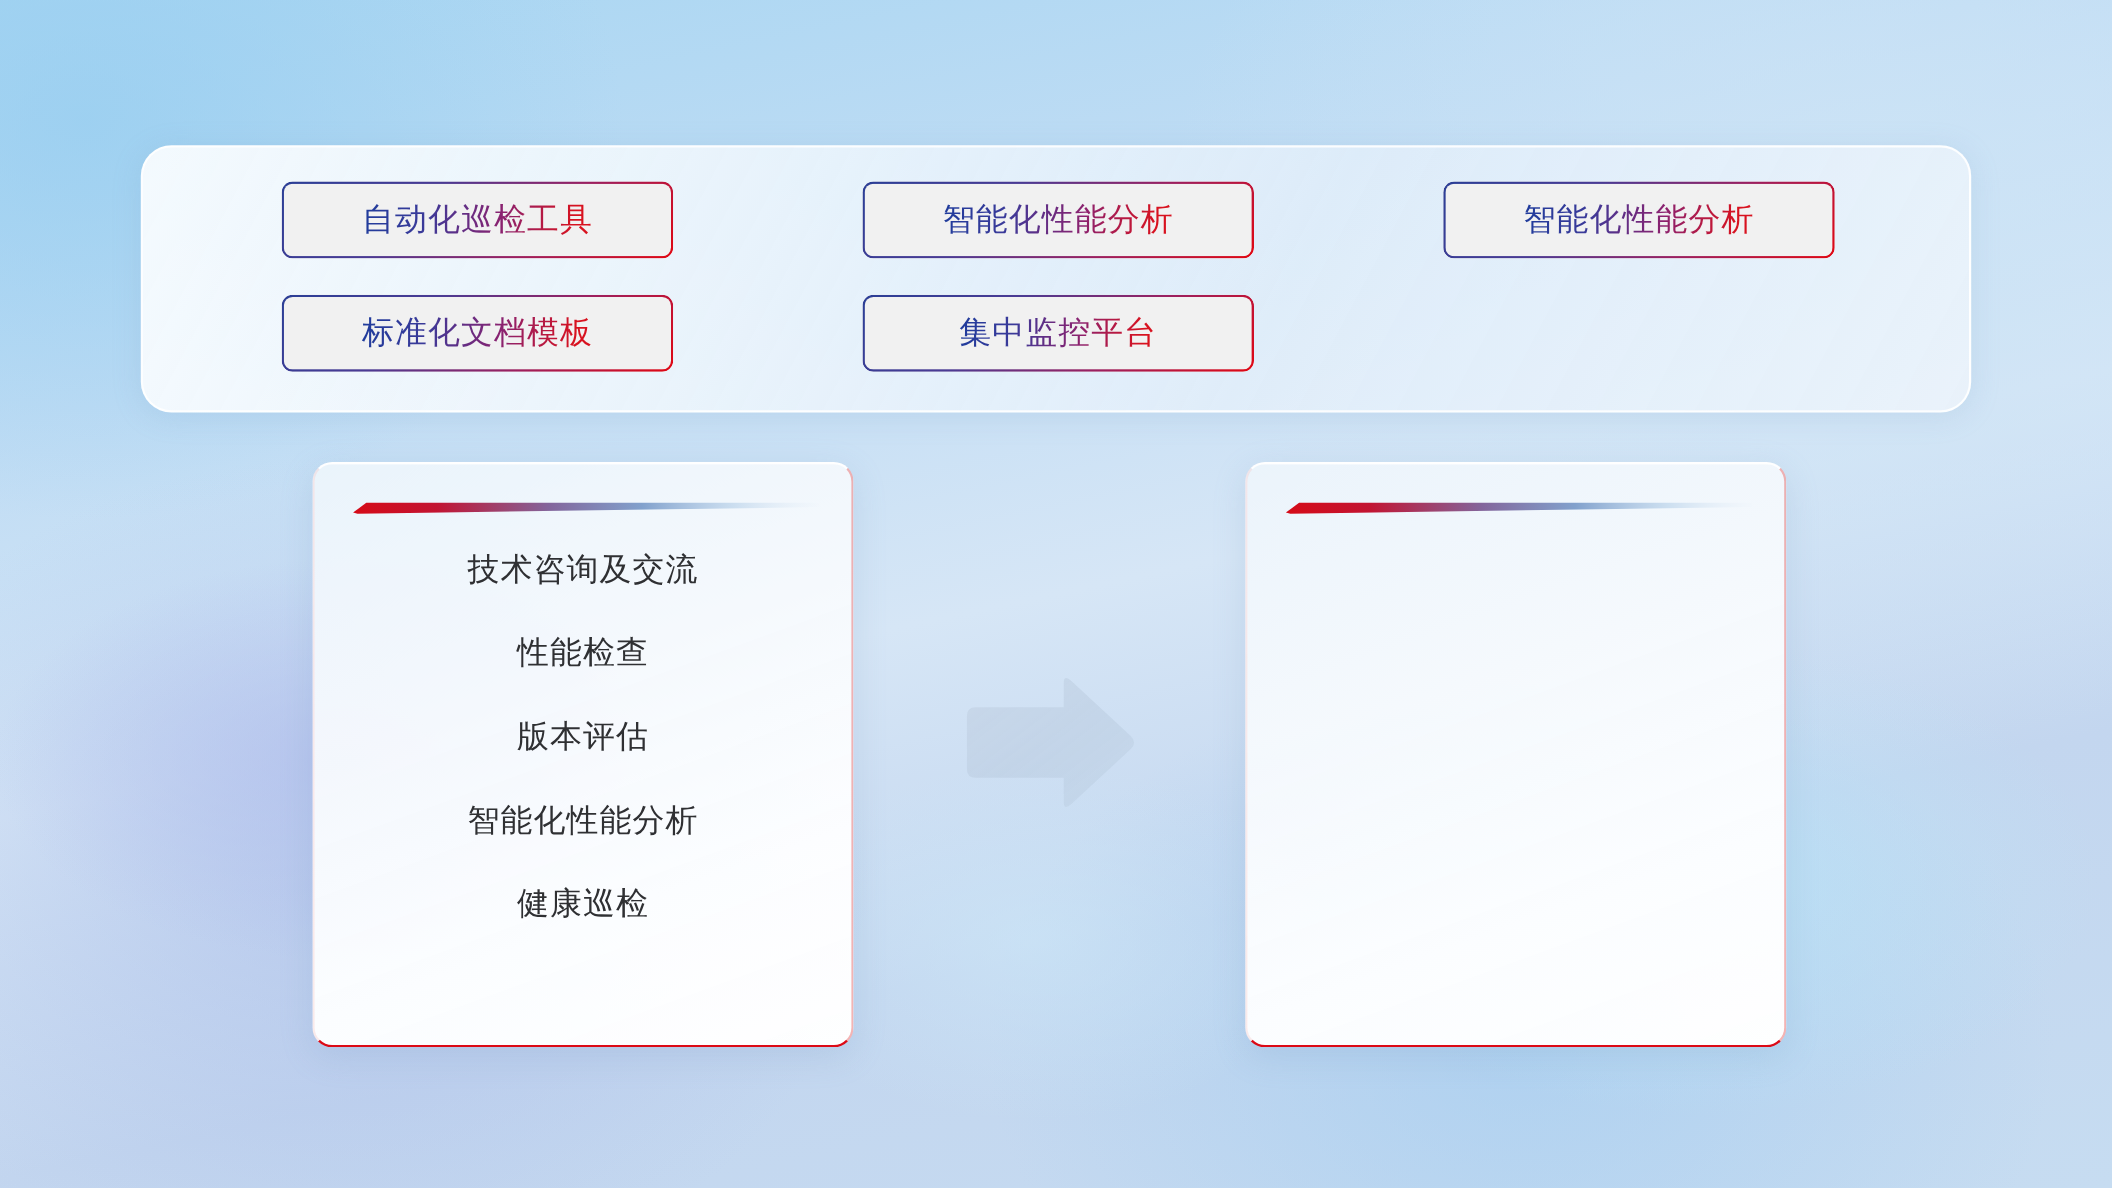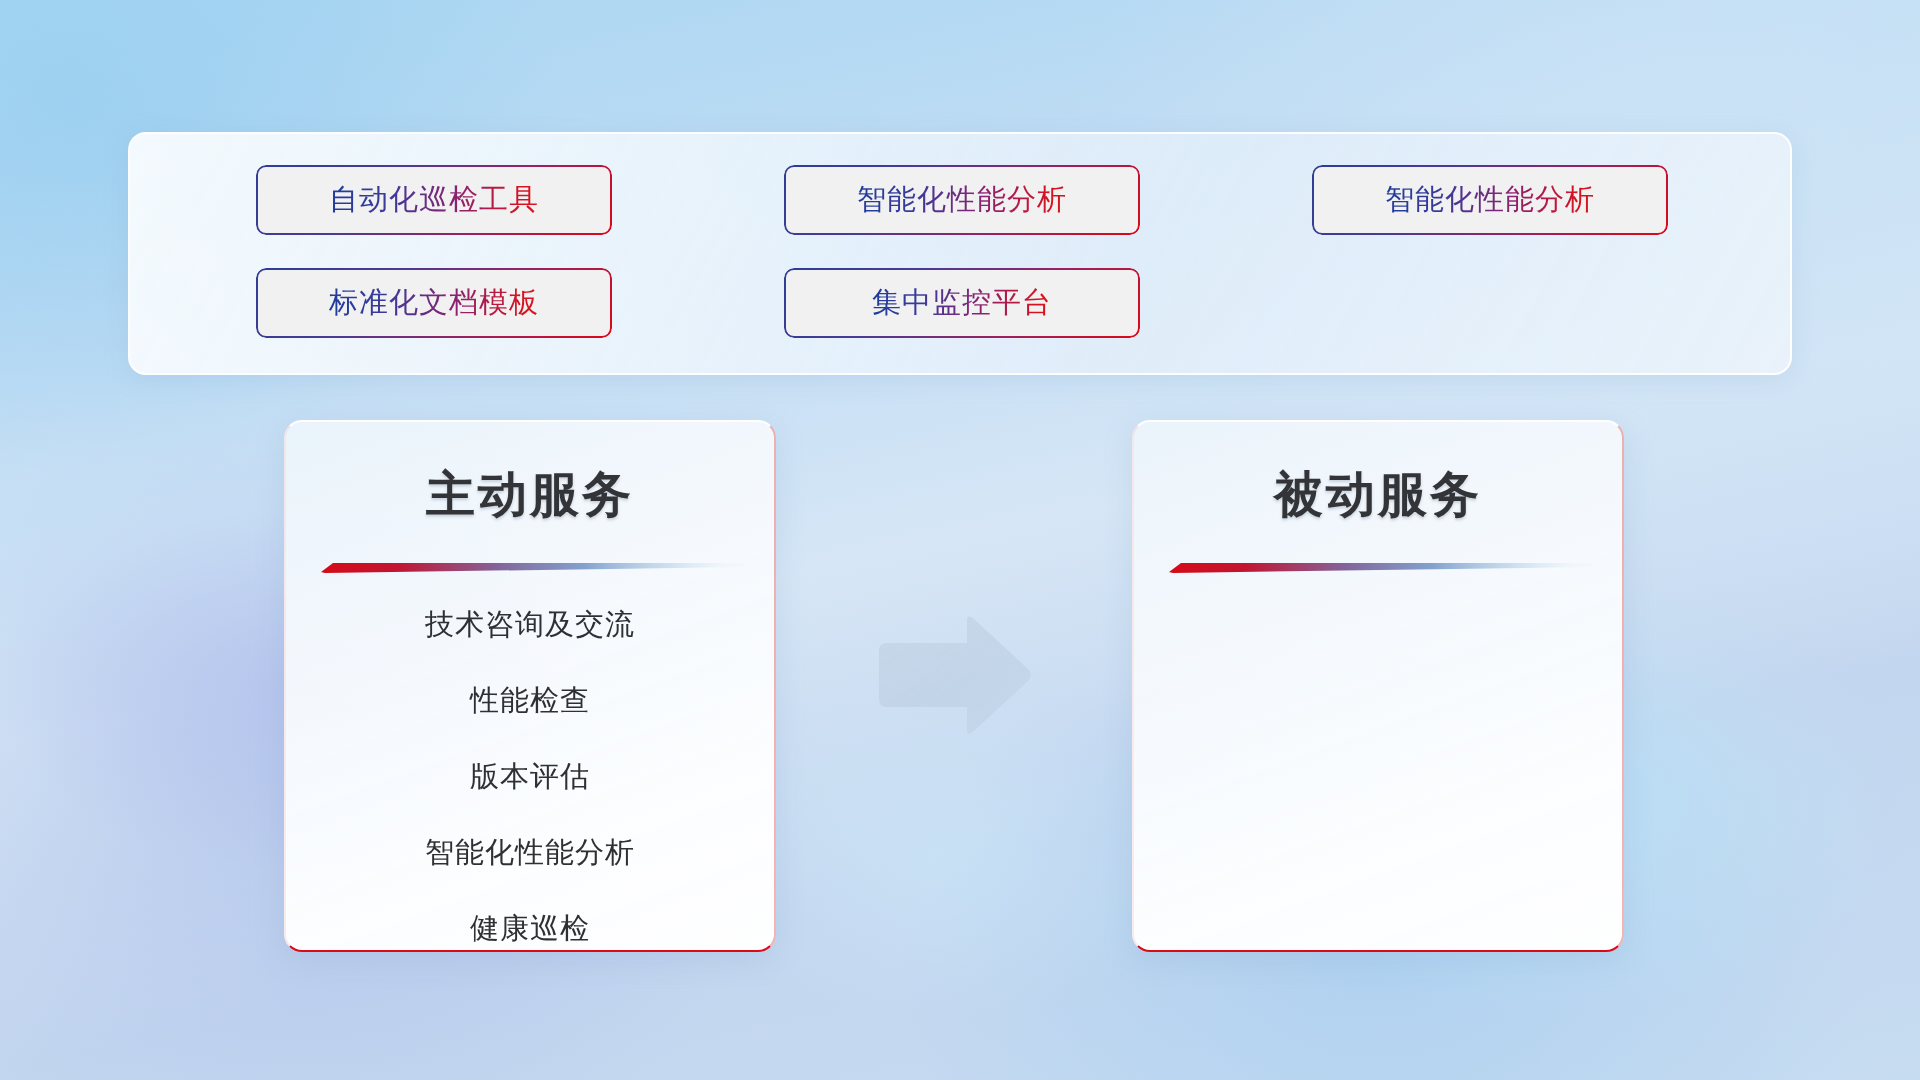--- a/index.html
+++ b/index.html
@@ -52,21 +52,21 @@
     pointer-events: none;
   }
 
   
   #tag-panel {
     position: absolute;
     left: 128px;
     top: 132px;
     width: 1664px;
     height: 243px;
-    border-radius: 18px;
+    border-radius: 28px;
     border: 2px solid rgba(255,255,255,0.88);
     background: linear-gradient(118deg,
         rgba(255,255,255,0.88) 0%,
         rgba(242,248,253,0.80) 34%,
         rgba(231,241,251,0.72) 62%,
         rgba(240,246,252,0.78) 100%);
     box-shadow: 0 4px 26px rgba(120,160,200,0.18);
     display: grid;
     grid-template-columns: repeat(3, 1fr);
     grid-template-rows: repeat(2, 1fr);
@@ -223,21 +223,20 @@
     <div class="tag">
       <span class="tag-label">集中监控平台</span>
     </div>
 
   </div>
 
   <div class="card" id="card-active">
     <div class="card-edge-left"></div>
     <div class="card-edge-right"></div>
 
-    <div class="card-title">主动服务</div>
 
     <div class="card-divider">
       <svg width="430" height="12" viewBox="0 0 430 12" xmlns="http://www.w3.org/2000/svg">
         <defs>
           <linearGradient id="divGradA" x1="0" y1="0" x2="1" y2="0">
             <stop offset="0%" stop-color="#d50b18" stop-opacity="1"></stop>
             <stop offset="18%" stop-color="#c21432" stop-opacity="1"></stop>
             <stop offset="42%" stop-color="#7d5d96" stop-opacity="0.95"></stop>
             <stop offset="62%" stop-color="#6e92c4" stop-opacity="0.85"></stop>
             <stop offset="82%" stop-color="#aecbe6" stop-opacity="0.55"></stop>
@@ -267,21 +266,20 @@
         </linearGradient>
       </defs>
       <path d="M8,36 Q8,28 16,28 L96,28 L96,6 Q96,-2 103,4 L157,54 Q163,60 157,66 L103,116 Q96,122 96,114 L96,92 L16,92 Q8,92 8,84 Z" fill="url(#arrowGrad)"></path>
     </svg>
   </div>
 
   <div class="card" id="card-passive">
     <div class="card-edge-left"></div>
     <div class="card-edge-right"></div>
 
-    <div class="card-title">被动服务</div>
 
     <div class="card-divider">
       <svg width="430" height="12" viewBox="0 0 430 12" xmlns="http://www.w3.org/2000/svg">
         <defs>
           <linearGradient id="divGradB" x1="0" y1="0" x2="1" y2="0">
             <stop offset="0%" stop-color="#d50b18" stop-opacity="1"></stop>
             <stop offset="18%" stop-color="#c21432" stop-opacity="1"></stop>
             <stop offset="42%" stop-color="#7d5d96" stop-opacity="0.95"></stop>
             <stop offset="62%" stop-color="#6e92c4" stop-opacity="0.85"></stop>
             <stop offset="82%" stop-color="#aecbe6" stop-opacity="0.55"></stop>

